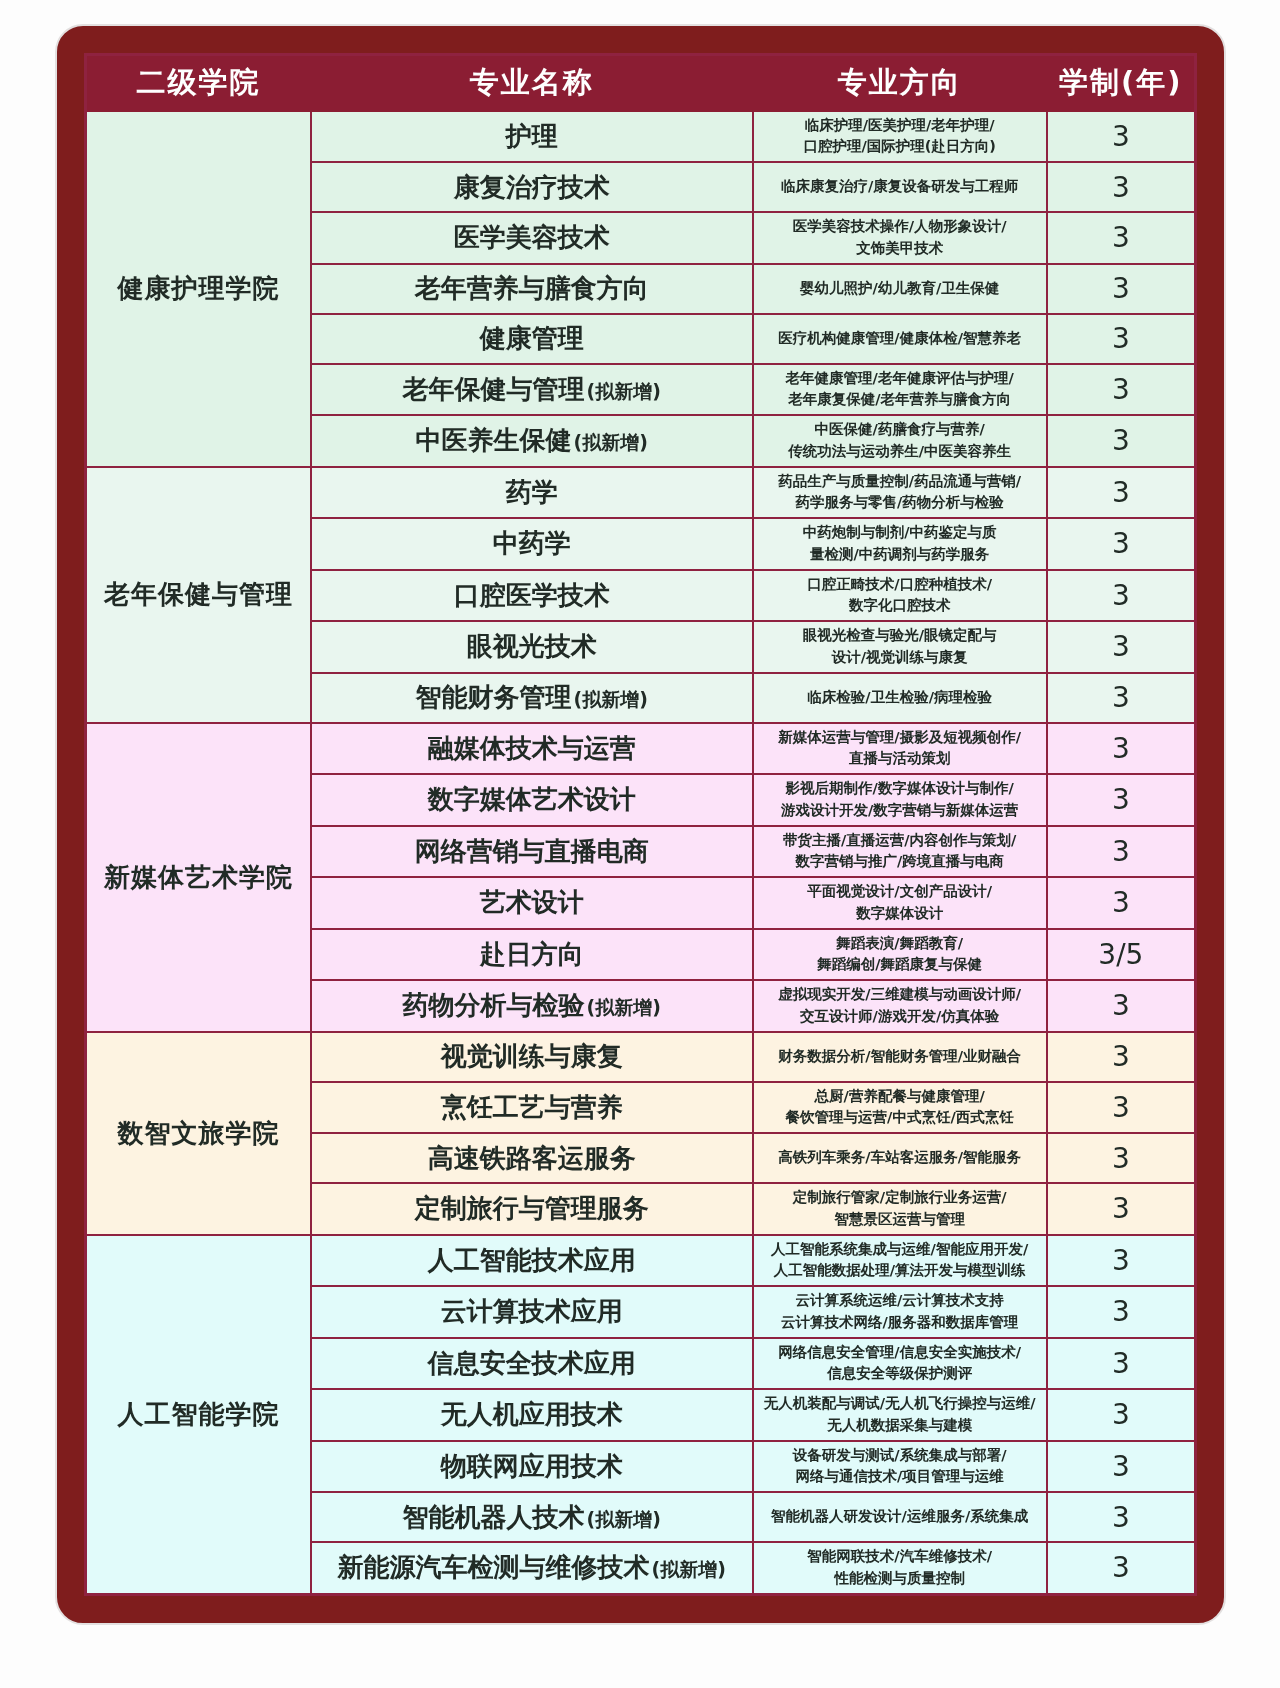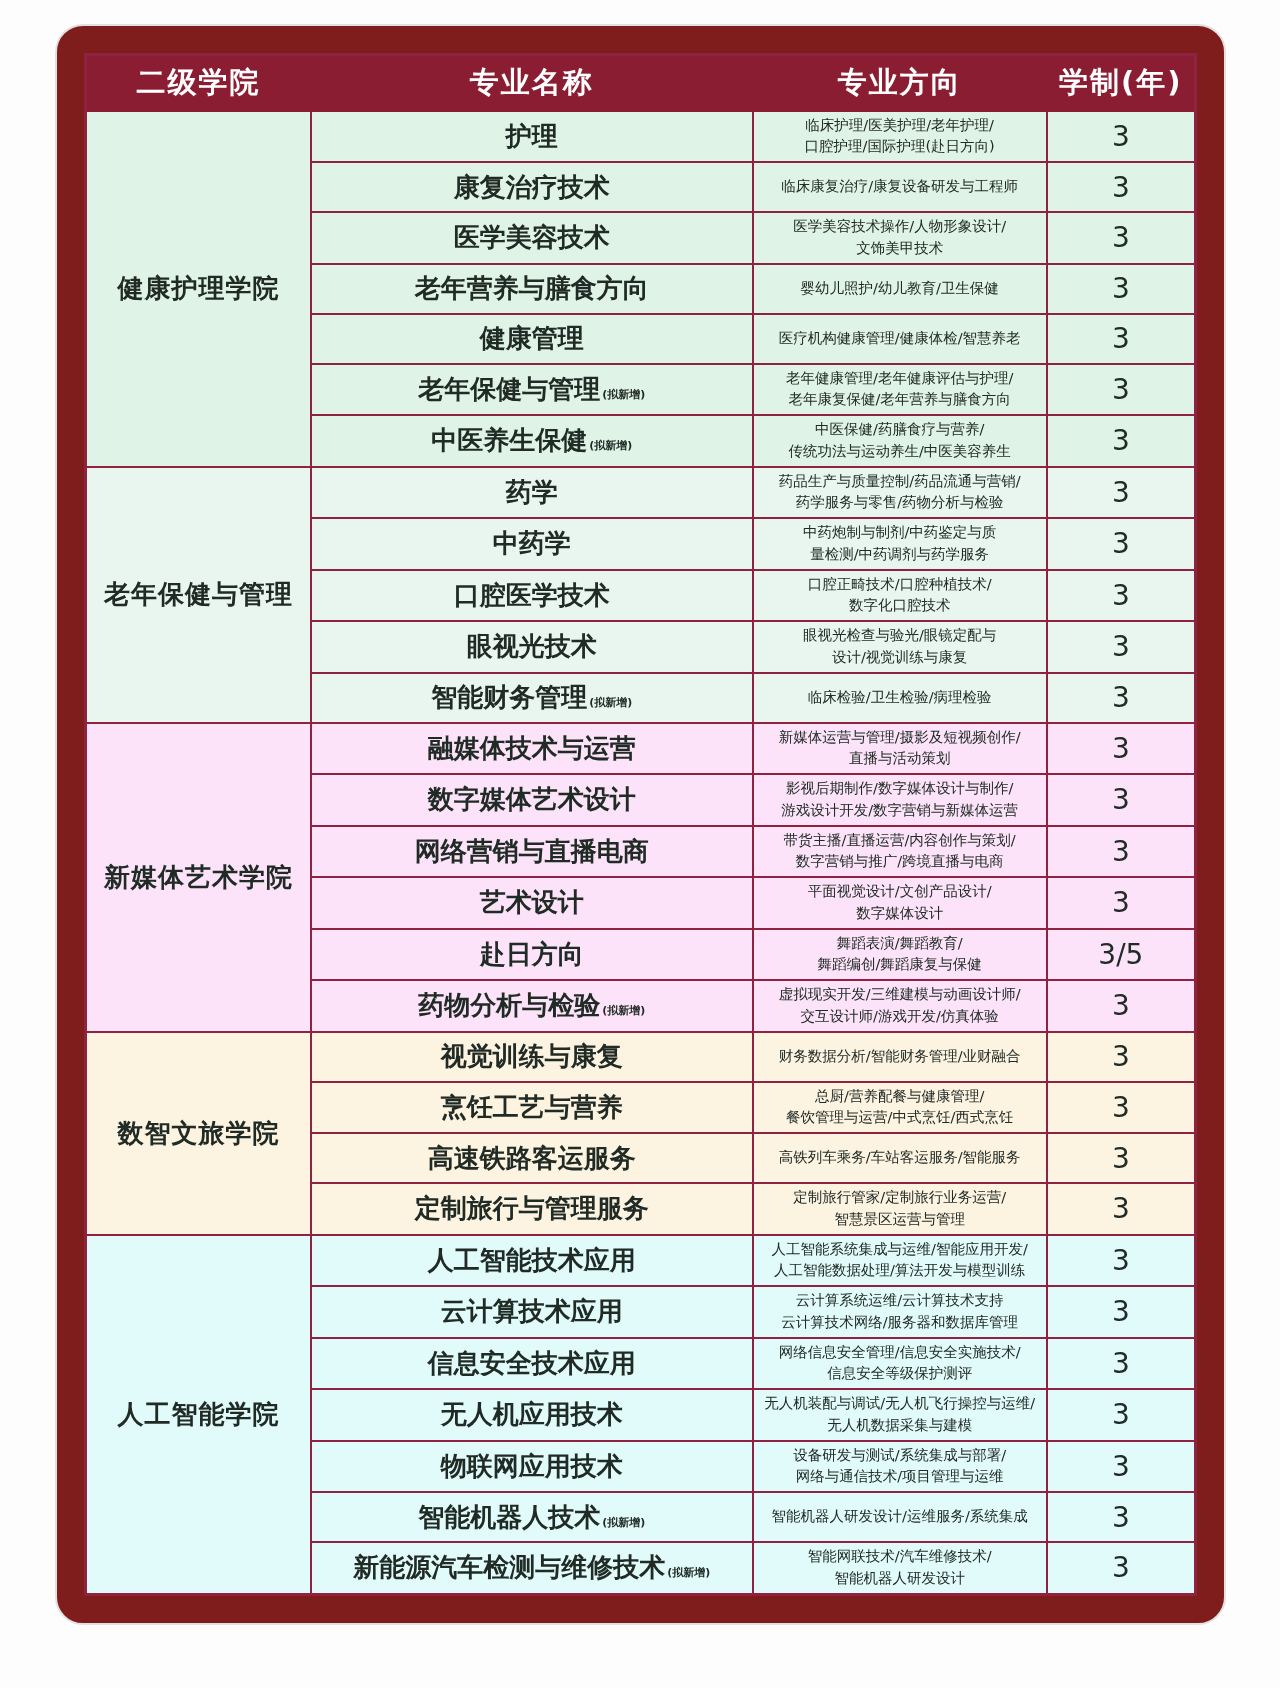--- a/index.html
+++ b/index.html
@@ -50,27 +50,27 @@
   }
   td{
     border:2px solid var(--grid);
     text-align:center;
     vertical-align:middle;
     padding:0;
   }
   tr.row{height:50px;}
   td.college{font-size:26px; font-weight:600; letter-spacing:1px;}
   td.major{font-size:26px; font-weight:600;}
-  td.major .tag{font-size:11px; font-weight:600; margin-left:2px;}
+  td.major .tag{font-size:19px; font-weight:600; margin-left:2px;}
   td.dir{
     font-size:14.5px;
     line-height:1.5;
     white-space:pre-line;
     padding:3px 0;
-    font-weight:400;
+    font-weight:700;
   }
   td.years{font-size:28px; font-weight:500;}
   tr.s0 td{background:var(--sec0-bg);}
   tr.s1 td{background:var(--sec1-bg);}
   tr.s2 td{background:var(--sec2-bg);}
   tr.s3 td{background:var(--sec3-bg);}
   tr.s4 td{background:var(--sec4-bg);}
 </style>
 </head>
 <body>
@@ -261,20 +261,20 @@
           <td class="years">3</td>
         </tr>
         <tr class="row s4">
           <td class="major"><span>智能机器人技术</span><span class="tag">(拟新增)</span></td>
           <td class="dir">智能机器人研发设计/运维服务/系统集成</td>
           <td class="years">3</td>
         </tr>
         <tr class="row s4">
           <td class="major"><span>新能源汽车检测与维修技术</span><span class="tag">(拟新增)</span></td>
           <td class="dir">智能网联技术/汽车维修技术/
-智能机器人研发设计</td>
+性能检测与质量控制</td>
           <td class="years">3</td>
         </tr>
 
       </tbody>
     </table>
   </div>
 </div>
 
 </body></html>

